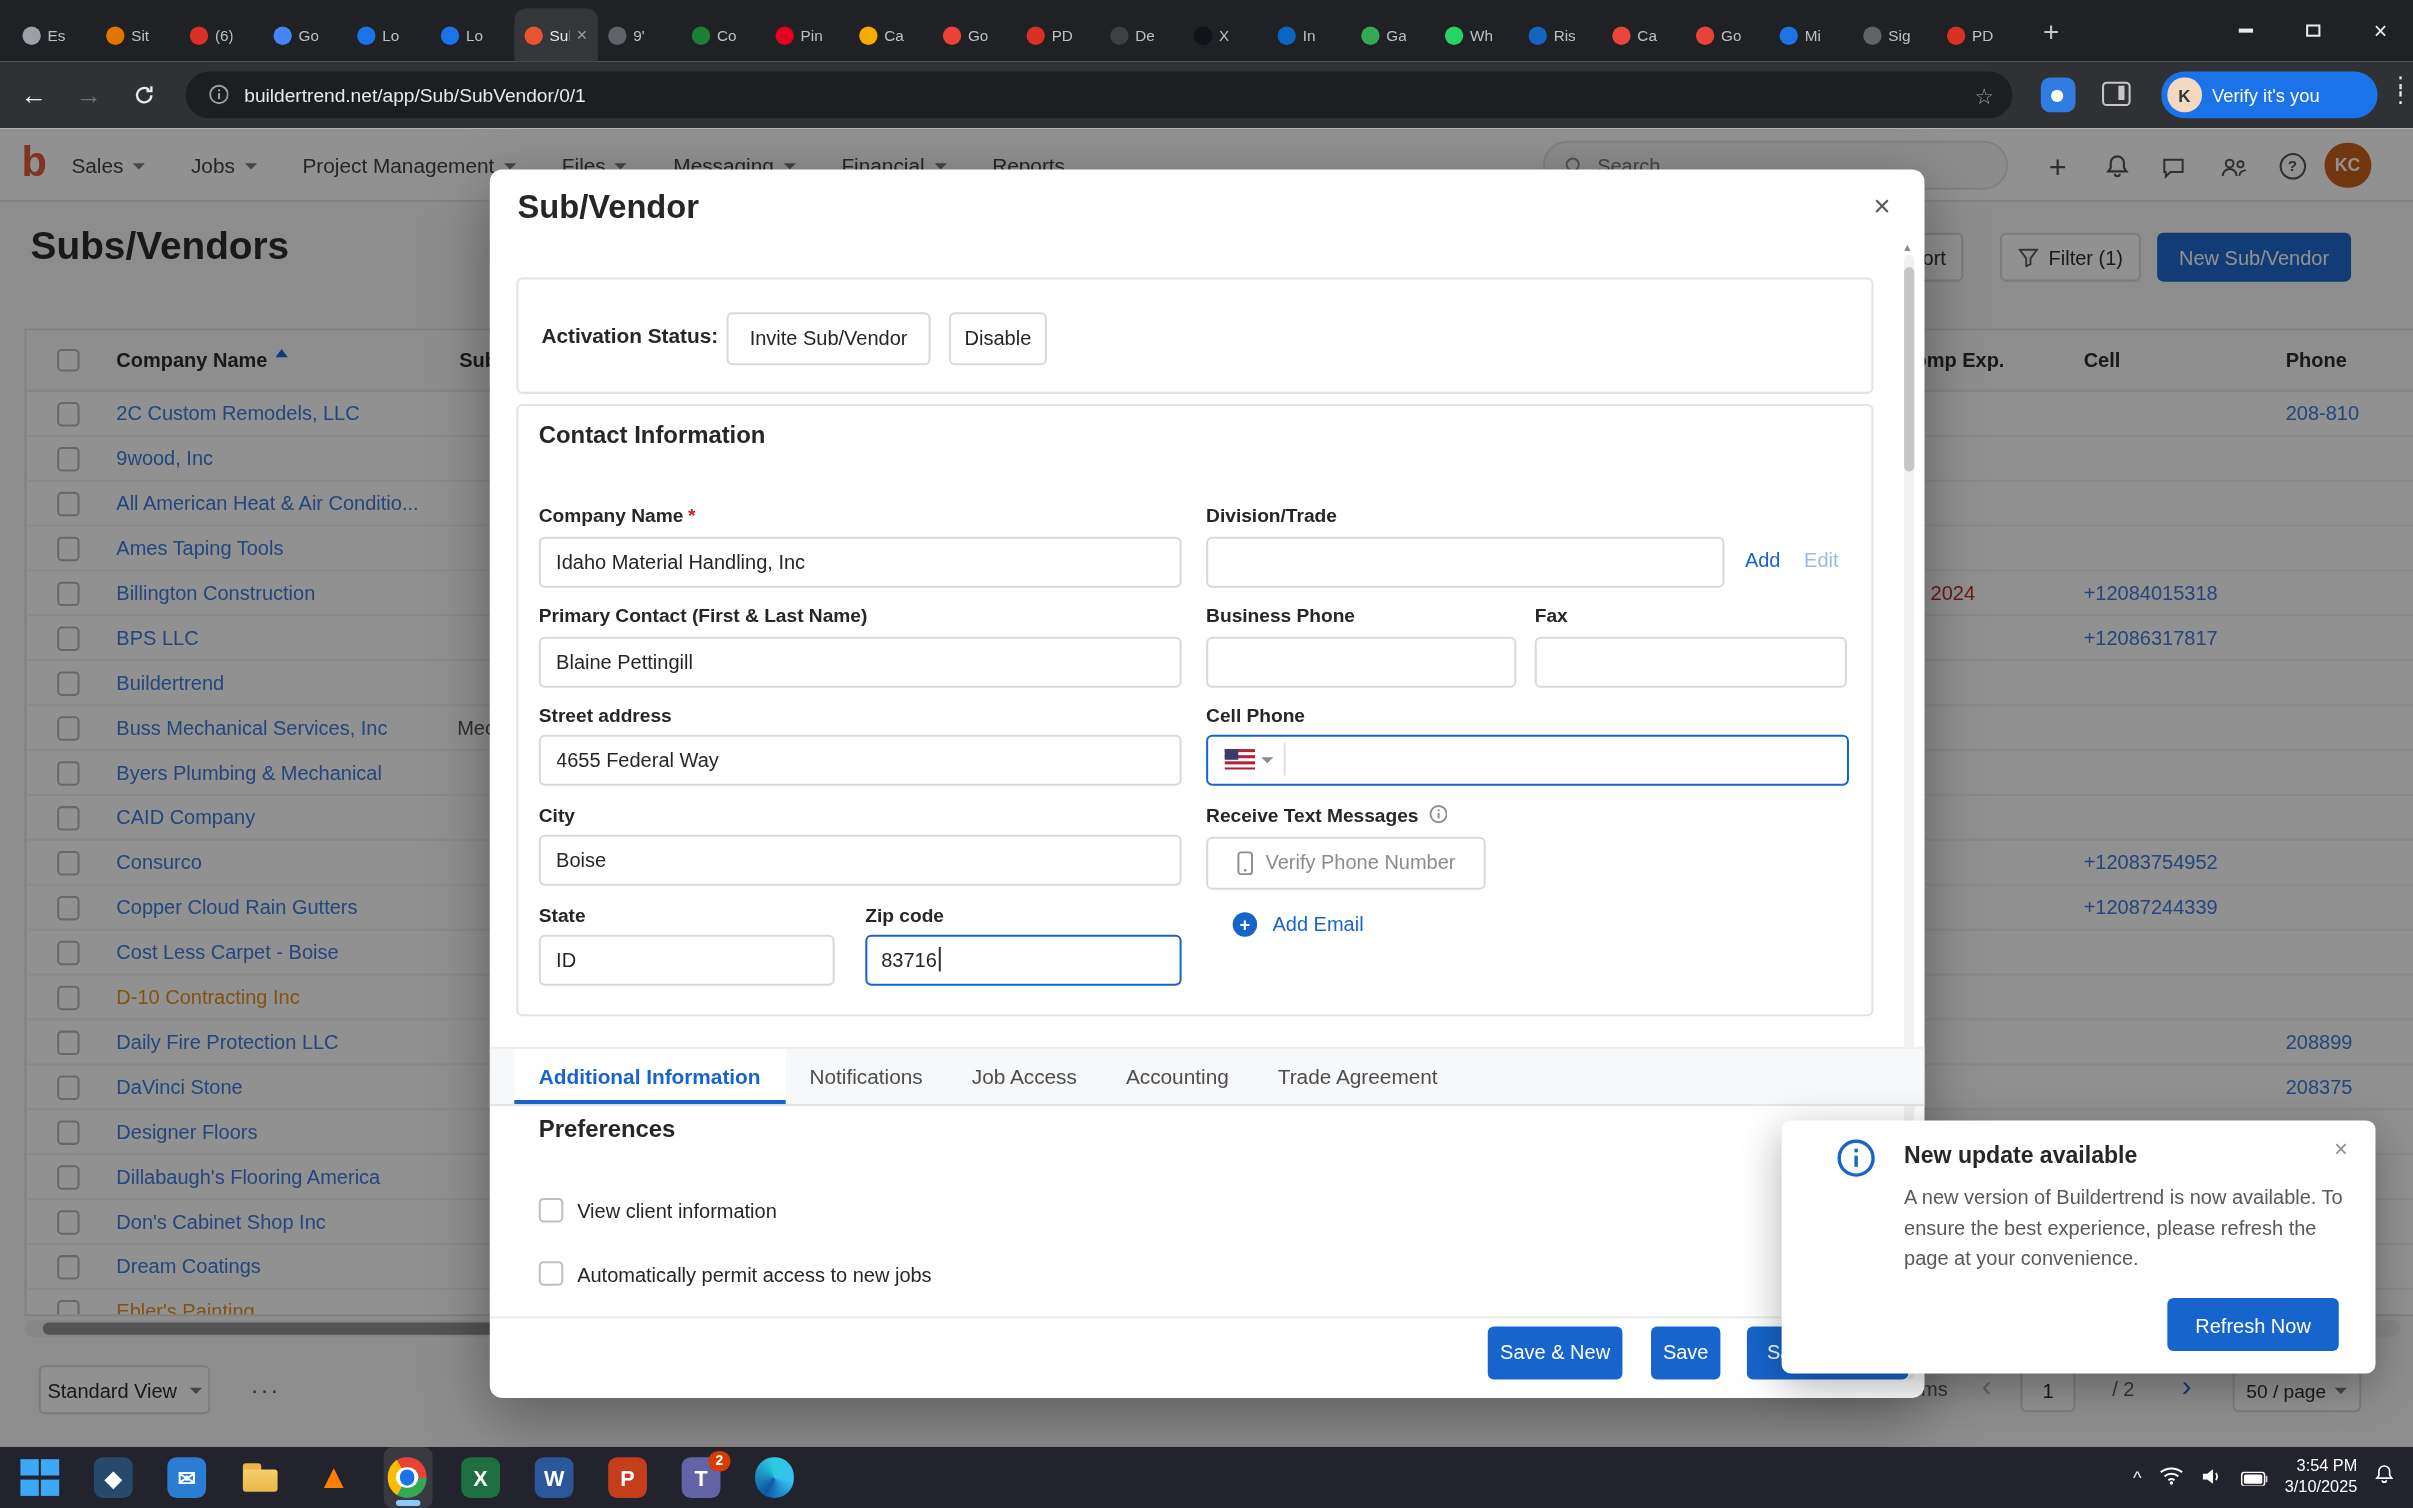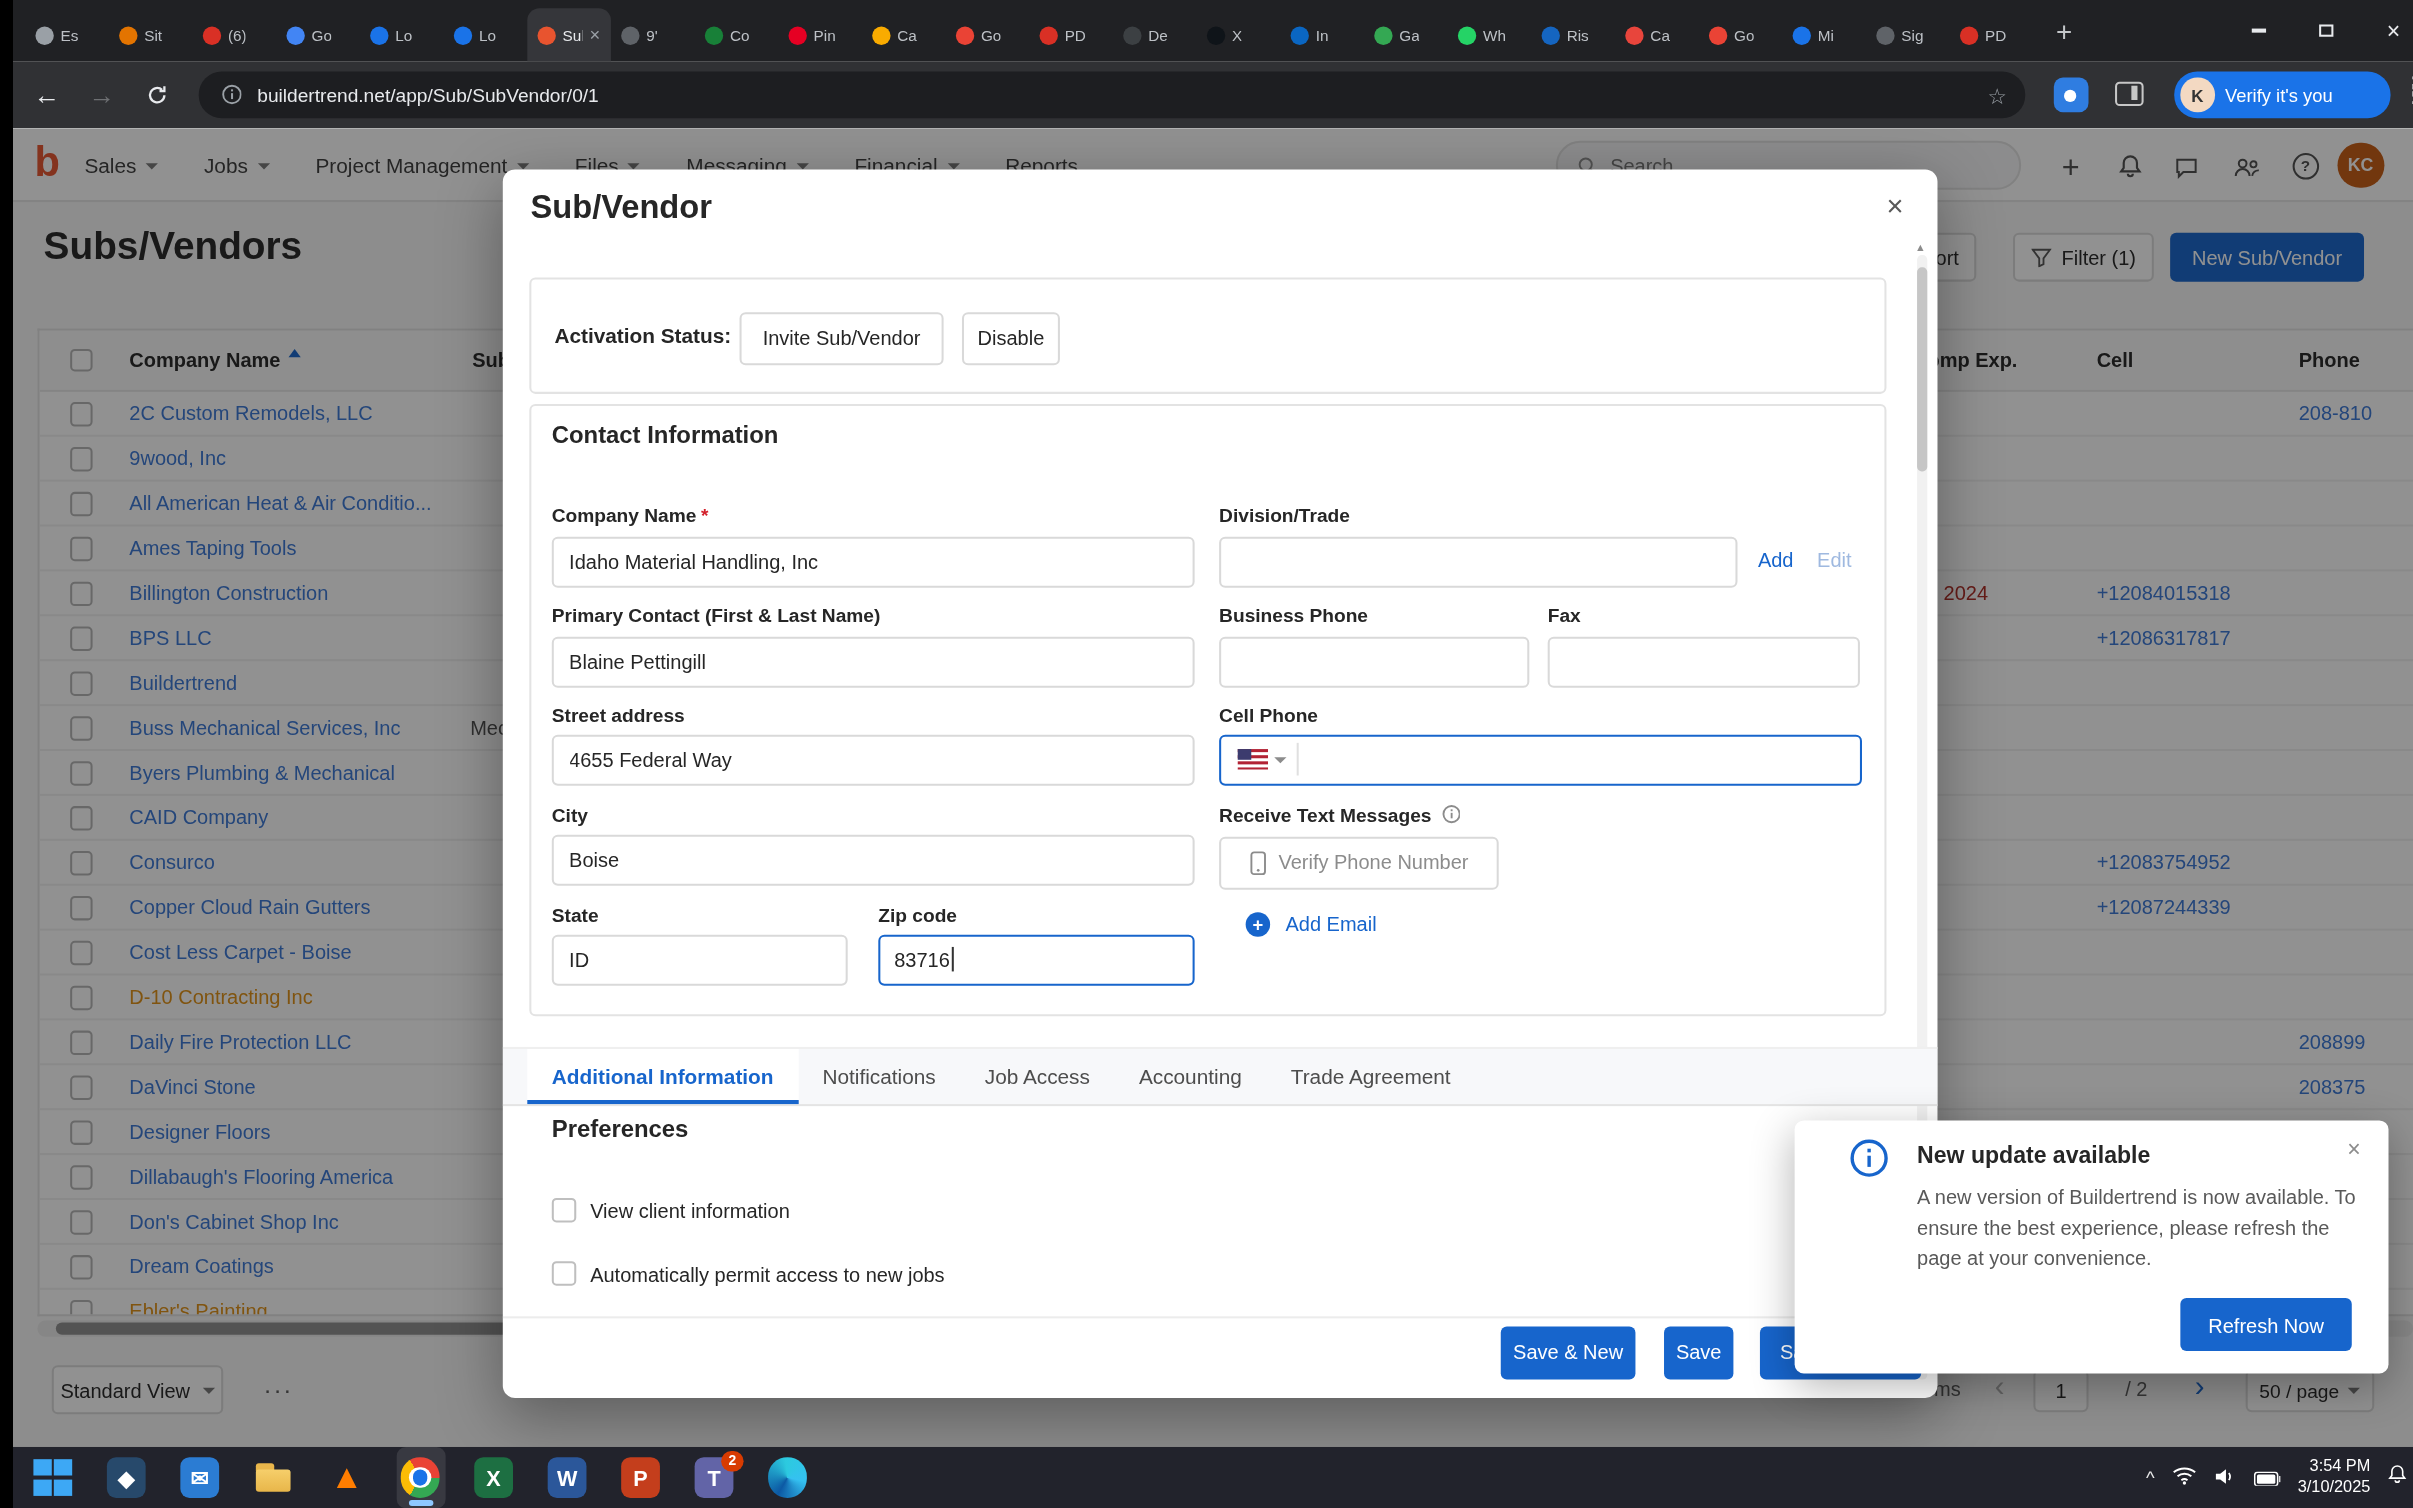--- a/index.html
+++ b/index.html
@@ -1,17 +1,17 @@
 <!DOCTYPE html>
 <html style="font-size:12px"><head>
 <meta charset="utf-8">
 <style>
 *{margin:0;padding:0;box-sizing:border-box;}
 html,body{background:#000;}
-.stage{width:2413px;height:1508px;overflow:hidden;position:relative;background:#000;padding-left:13px;}
+.stage{width:2413px;height:1508px;overflow:hidden;position:relative;background:#000;}
 .screen{width:1183px;height:739px;transform:scale(2.0408163);transform-origin:0 0;position:relative;
   font-family:"Liberation Sans",sans-serif;background:#f7f7f7;}
 
 
 .tabbar{position:absolute;left:0;top:0;width:1183px;height:30px;background:#202124;display:flex;align-items:flex-end;}
 .tabs{display:flex;align-items:flex-end;padding-left:6px;}
 .tab{flex:0 0 41px;width:41px;height:26px;border-radius:6px 6px 0 0;display:flex;align-items:center;gap:3px;
   padding:0 5.3px;overflow:hidden;color:#bdc1c6;font-size:7.5px;position:relative;}
 .tab .fav{width:9px;height:9px;border-radius:50%;flex:0 0 9px;}
 .tab .tlabel{white-space:nowrap;overflow:hidden;}

